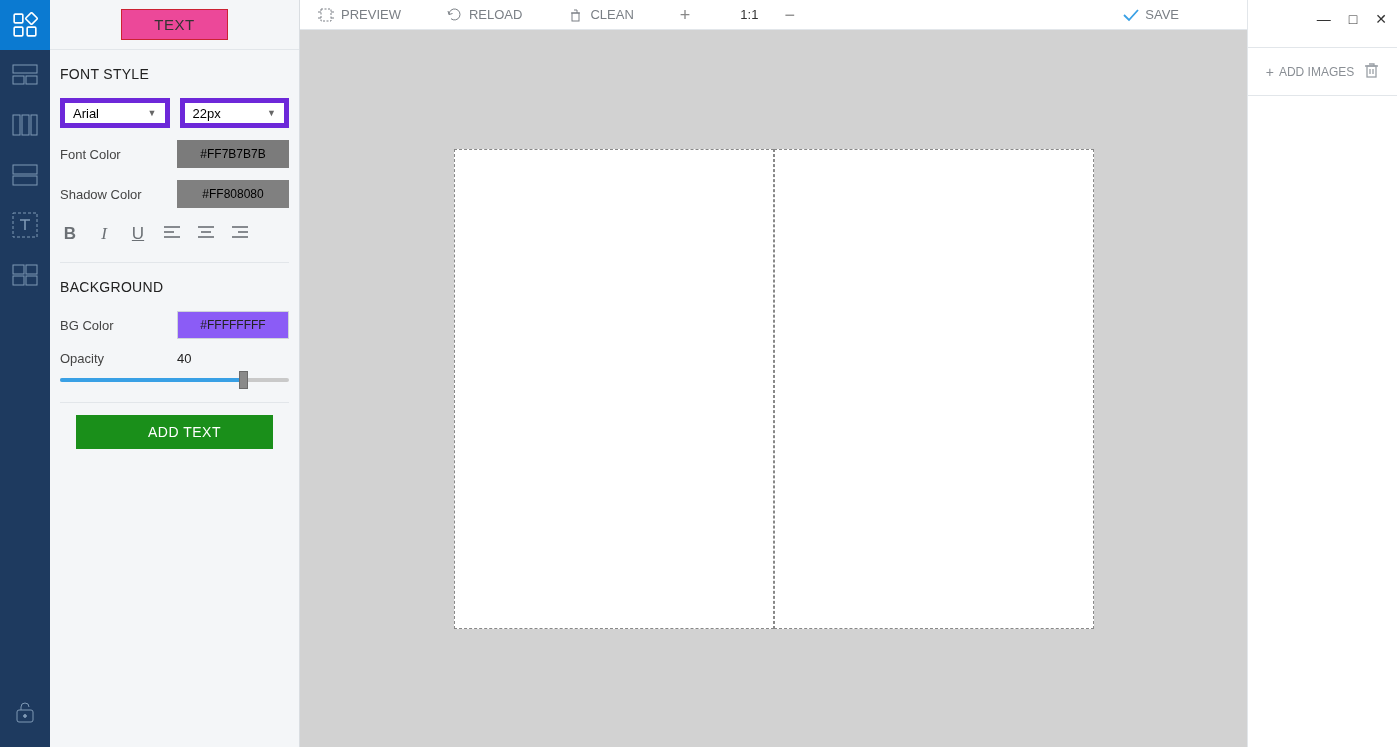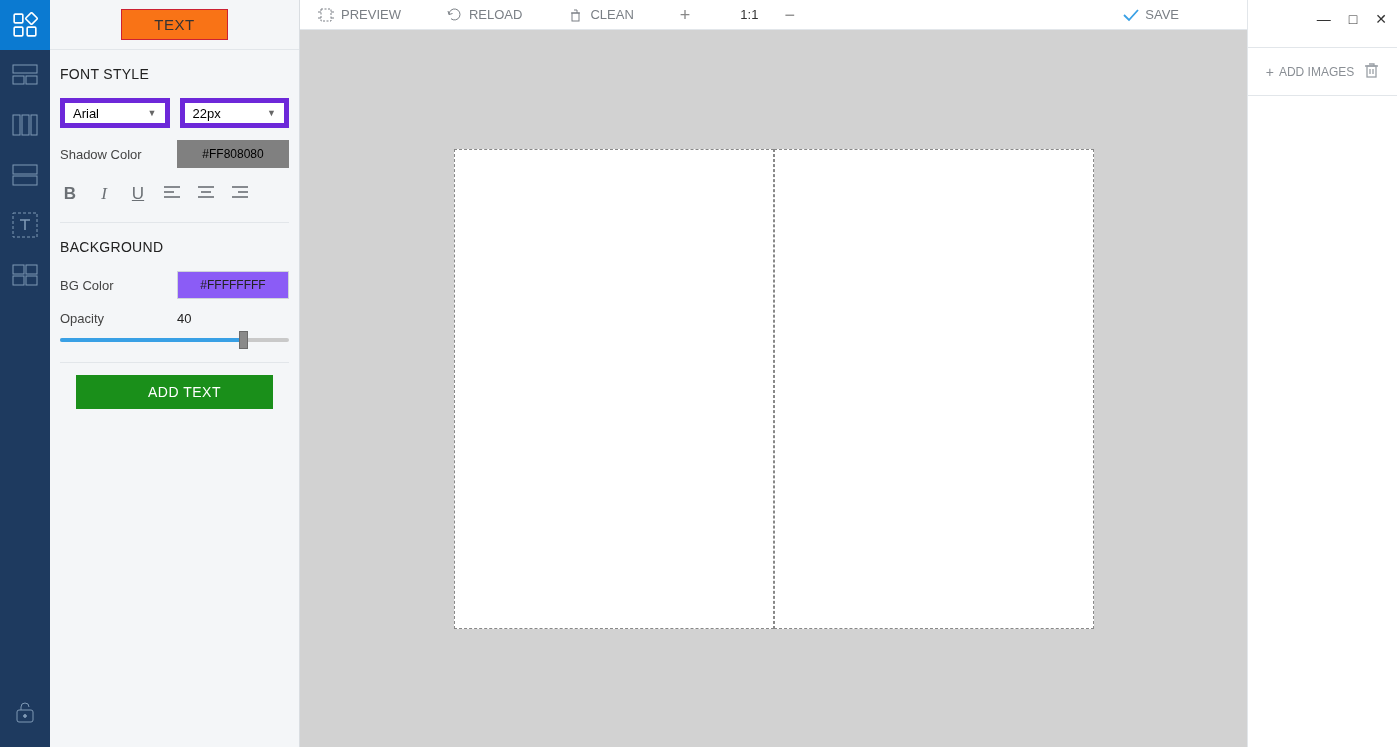--- a/index.html
+++ b/index.html
@@ -13,21 +13,21 @@
   
   .rail { width: 50px; background: #1e3a5f; display: flex; flex-direction: column; align-items: center; padding-top: 0; position: relative; }
   .rail-top { width: 50px; height: 50px; background: #0b7ad1; display: flex; align-items: center; justify-content: center; }
   .rail-icon { width: 50px; height: 50px; display: flex; align-items: center; justify-content: center; cursor: pointer; }
   .rail-icon svg { stroke: #7f99b5; fill: none; }
   .rail-bottom { position: absolute; bottom: 10px; }
   
   
   .panel { width: 250px; background: #f4f6f8; display: flex; flex-direction: column; border-right: 1px solid #d9dde1; }
   .panel-tab-row { height: 50px; display: flex; align-items: center; justify-content: center; background: #f4f6f8; border-bottom: 1px solid #e2e6ea; }
-  .panel-tab { border: 1px solid #c23; color: #333; font-size: 15px; padding: 6px 32px; background: #f97316; letter-spacing: .5px; }
+  .panel-tab { border: 1px solid #c23; color: #333; font-size: 15px; padding: 6px 32px; background: #ec4899; letter-spacing: .5px; }
   .panel-body { padding: 12px 0 0 0; }
   .sec-title { font-size: 14px; color: #222; padding: 4px 10px 10px 10px; letter-spacing: .3px; }
   .row { display: flex; align-items: center; padding: 6px 10px; gap: 10px; }
   .select { flex: 1; height: 30px; border: 5px solid #6d28d9; background: #fff; font-size: 13px; padding: 0 8px; display: flex; align-items: center; justify-content: space-between; cursor: pointer; }
   .select-caret { font-size: 9px; color: #666; }
   .row-label { font-size: 13px; color: #444; flex: 1; }
   .swatch { width: 112px; height: 28px; display: flex; align-items: center; justify-content: center; font-size: 12px; color: #222; cursor: pointer; }
   .swatch.gray1 { background: #7b7b7b; color: #000; }
   .swatch.gray2 { background: #808080; color: #000; }
   .swatch.white { background: #8b5cf6; border: 1px solid #cfd4d9; }
@@ -141,20 +141,24 @@
       <div class="sec-title">FONT STYLE</div>
       <div class="row">
         <div class="select">
           <span>Arial</span>
           <span class="select-caret">▼</span>
         </div>
         <div class="select">
           <span>22px</span>
           <span class="select-caret">▼</span>
         </div>
+      </div>
+      <div class="row">
+        <span class="row-label">Font Color</span>
+        <div class="swatch gray1">#FF7B7B7B</div>
       </div>
       <div class="row">
         <span class="row-label">Shadow Color</span>
         <div class="swatch gray2">#FF808080</div>
       </div>
       <div class="fmt-row">
         <span class="fmt-btn bold">B</span>
         <span class="fmt-btn italic">I</span>
         <span class="fmt-btn underline">U</span>
         <span class="fmt-btn"><svg width="16" height="14">

